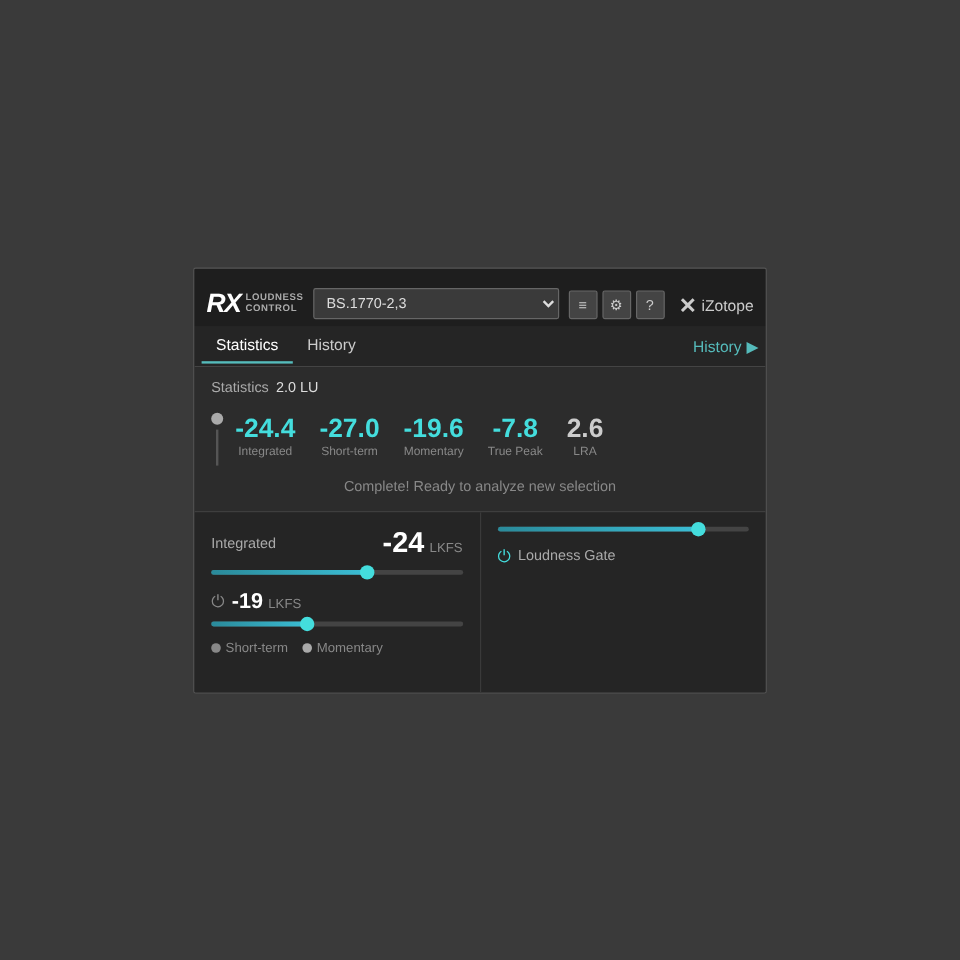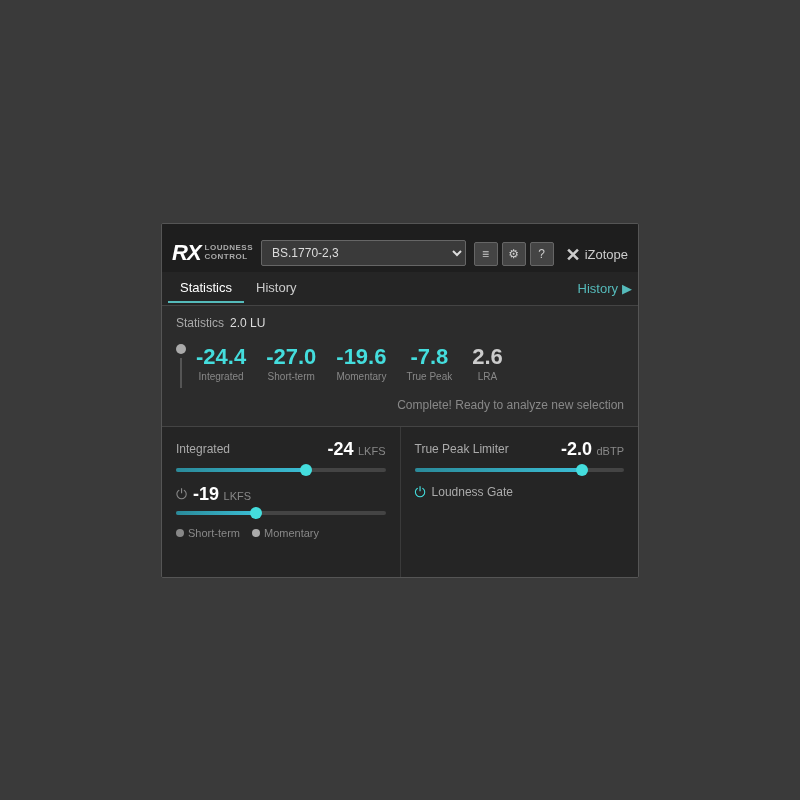--- a/index.html
+++ b/index.html
@@ -211,21 +211,21 @@
     .meter-value.true-peak { color: #4dd; }
     .meter-value.lra { color: #ccc; }
 
     .meter-label {
       color: #888;
       font-size: 10px;
       margin-top: 3px;
     }
 
     .status-message {
-      text-align: right;
+      text-align: center;
       color: #888;
       font-size: 12px;
       margin-top: 10px;
     }
 
     
     .controls-panel {
       display: flex;
       background: #252525;
       min-height: 150px;
@@ -249,21 +249,21 @@
       margin-bottom: 8px;
     }
 
     .control-label {
       color: #aaa;
       font-size: 12px;
     }
 
     .control-value {
       color: #fff;
-      font-size: 18px;
+      font-size: 24px;
       font-weight: bold;
     }
 
     .control-unit {
       color: #888;
       font-size: 11px;
     }
 
     .slider-container {
       width: 100%;
@@ -477,27 +477,20 @@
           <span>Short-term</span>
         </div>
         <div class="legend-item">
           <div class="legend-dot momentary"></div>
           <span>Momentary</span>
         </div>
       </div>
     </div>
 
     <div class="controls-right">
-      <div class="control-row">
-        <span class="control-label">True Peak Limiter</span>
-        <span>
-          <span class="control-value">-2.0</span>
-          <span class="control-unit">dBTP</span>
-        </span>
-      </div>
 
       <div class="slider-container">
         <div class="slider-track">
           <div class="slider-fill" style="width: 80%"></div>
           <div class="slider-thumb" style="left: calc(80% - 6px)"></div>
         </div>
       </div>
 
       <div class="loudness-gate-row">
         <span class="power-icon active">⏻</span>

